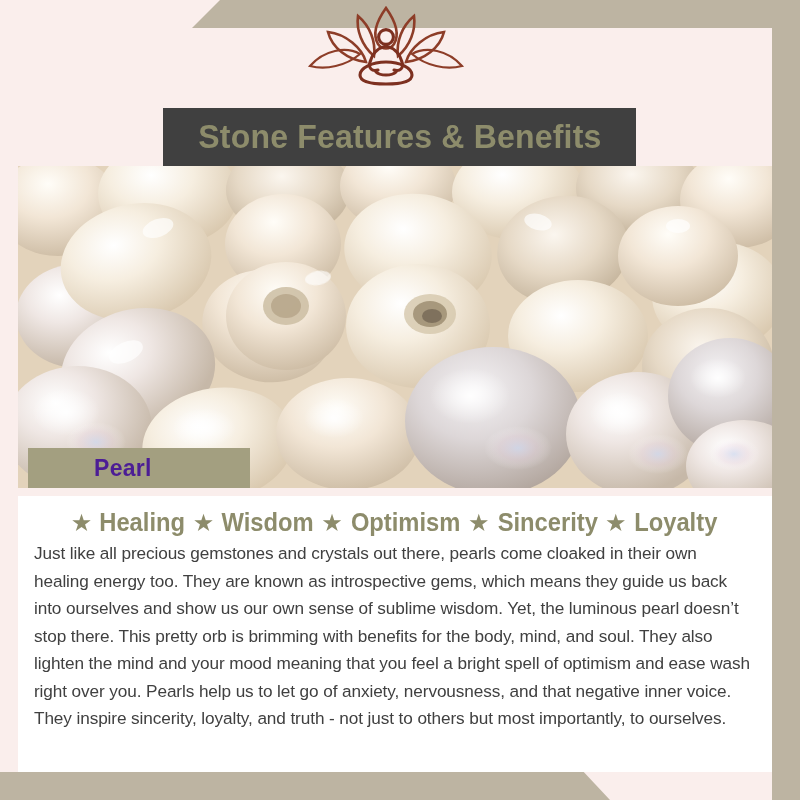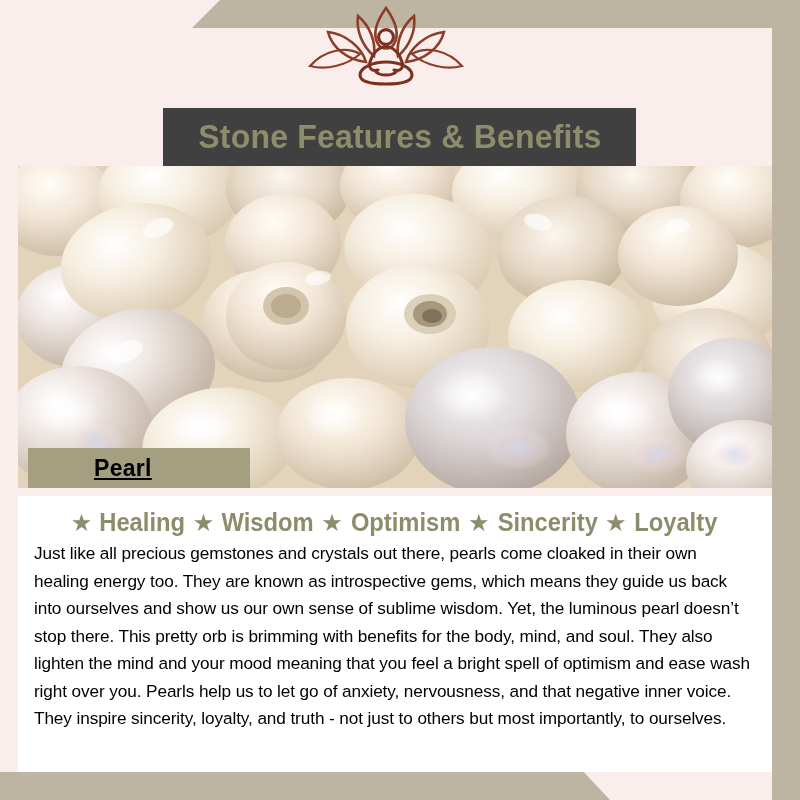--- a/index.html
+++ b/index.html
@@ -70,42 +70,42 @@
   }
   #photo-canvas{ position:absolute; inset:0; }
 
   
   #stone-name-banner{
     position:absolute; left:28px; top:448px; width:222px; height:40px;
     background:#a39f80; z-index:7;
     display:flex; align-items:center; padding-left:66px;
   }
   #stone-name{
-    color:#000000; font-size:23px; font-weight:bold; letter-spacing:.3px;text-decoration:underline;
+    color:#4c1d95; font-size:23px; font-weight:bold; letter-spacing:.3px;
   }
 
   
   #content-card{
     position:absolute; left:18px; top:496px; width:754px; height:276px;
     background:#ffffff; z-index:4; padding:12px 14px 0 14px;
   }
   #benefits-row{
     display:flex; align-items:center; justify-content:center;
     gap:5px; margin-bottom:3px;
   }
   .benefit-item{ display:flex; align-items:center; gap:5px; }
   .benefit-star{
     color:#8d8c6b; font-size:24px; line-height:1;
   }
   .benefit-label{
     color:#8d8c6b; font-size:25px; font-weight:bold; white-space:nowrap;
     transform:scaleX(.95);
   }
   #body-text{
-    font-size:17.2px; line-height:27.5px; color:#000000;
+    font-size:17.2px; line-height:27.5px; color:#404040;
     text-align:left; letter-spacing:-.1px; padding:0 2px;
   }
 </style>
 </head>
 <body>
 
 <div id="frame-top-bar"></div>
 <div id="frame-right-bar"></div>
 <div id="frame-bottom-bar"></div>
 <div id="frame-left-bar"></div>

